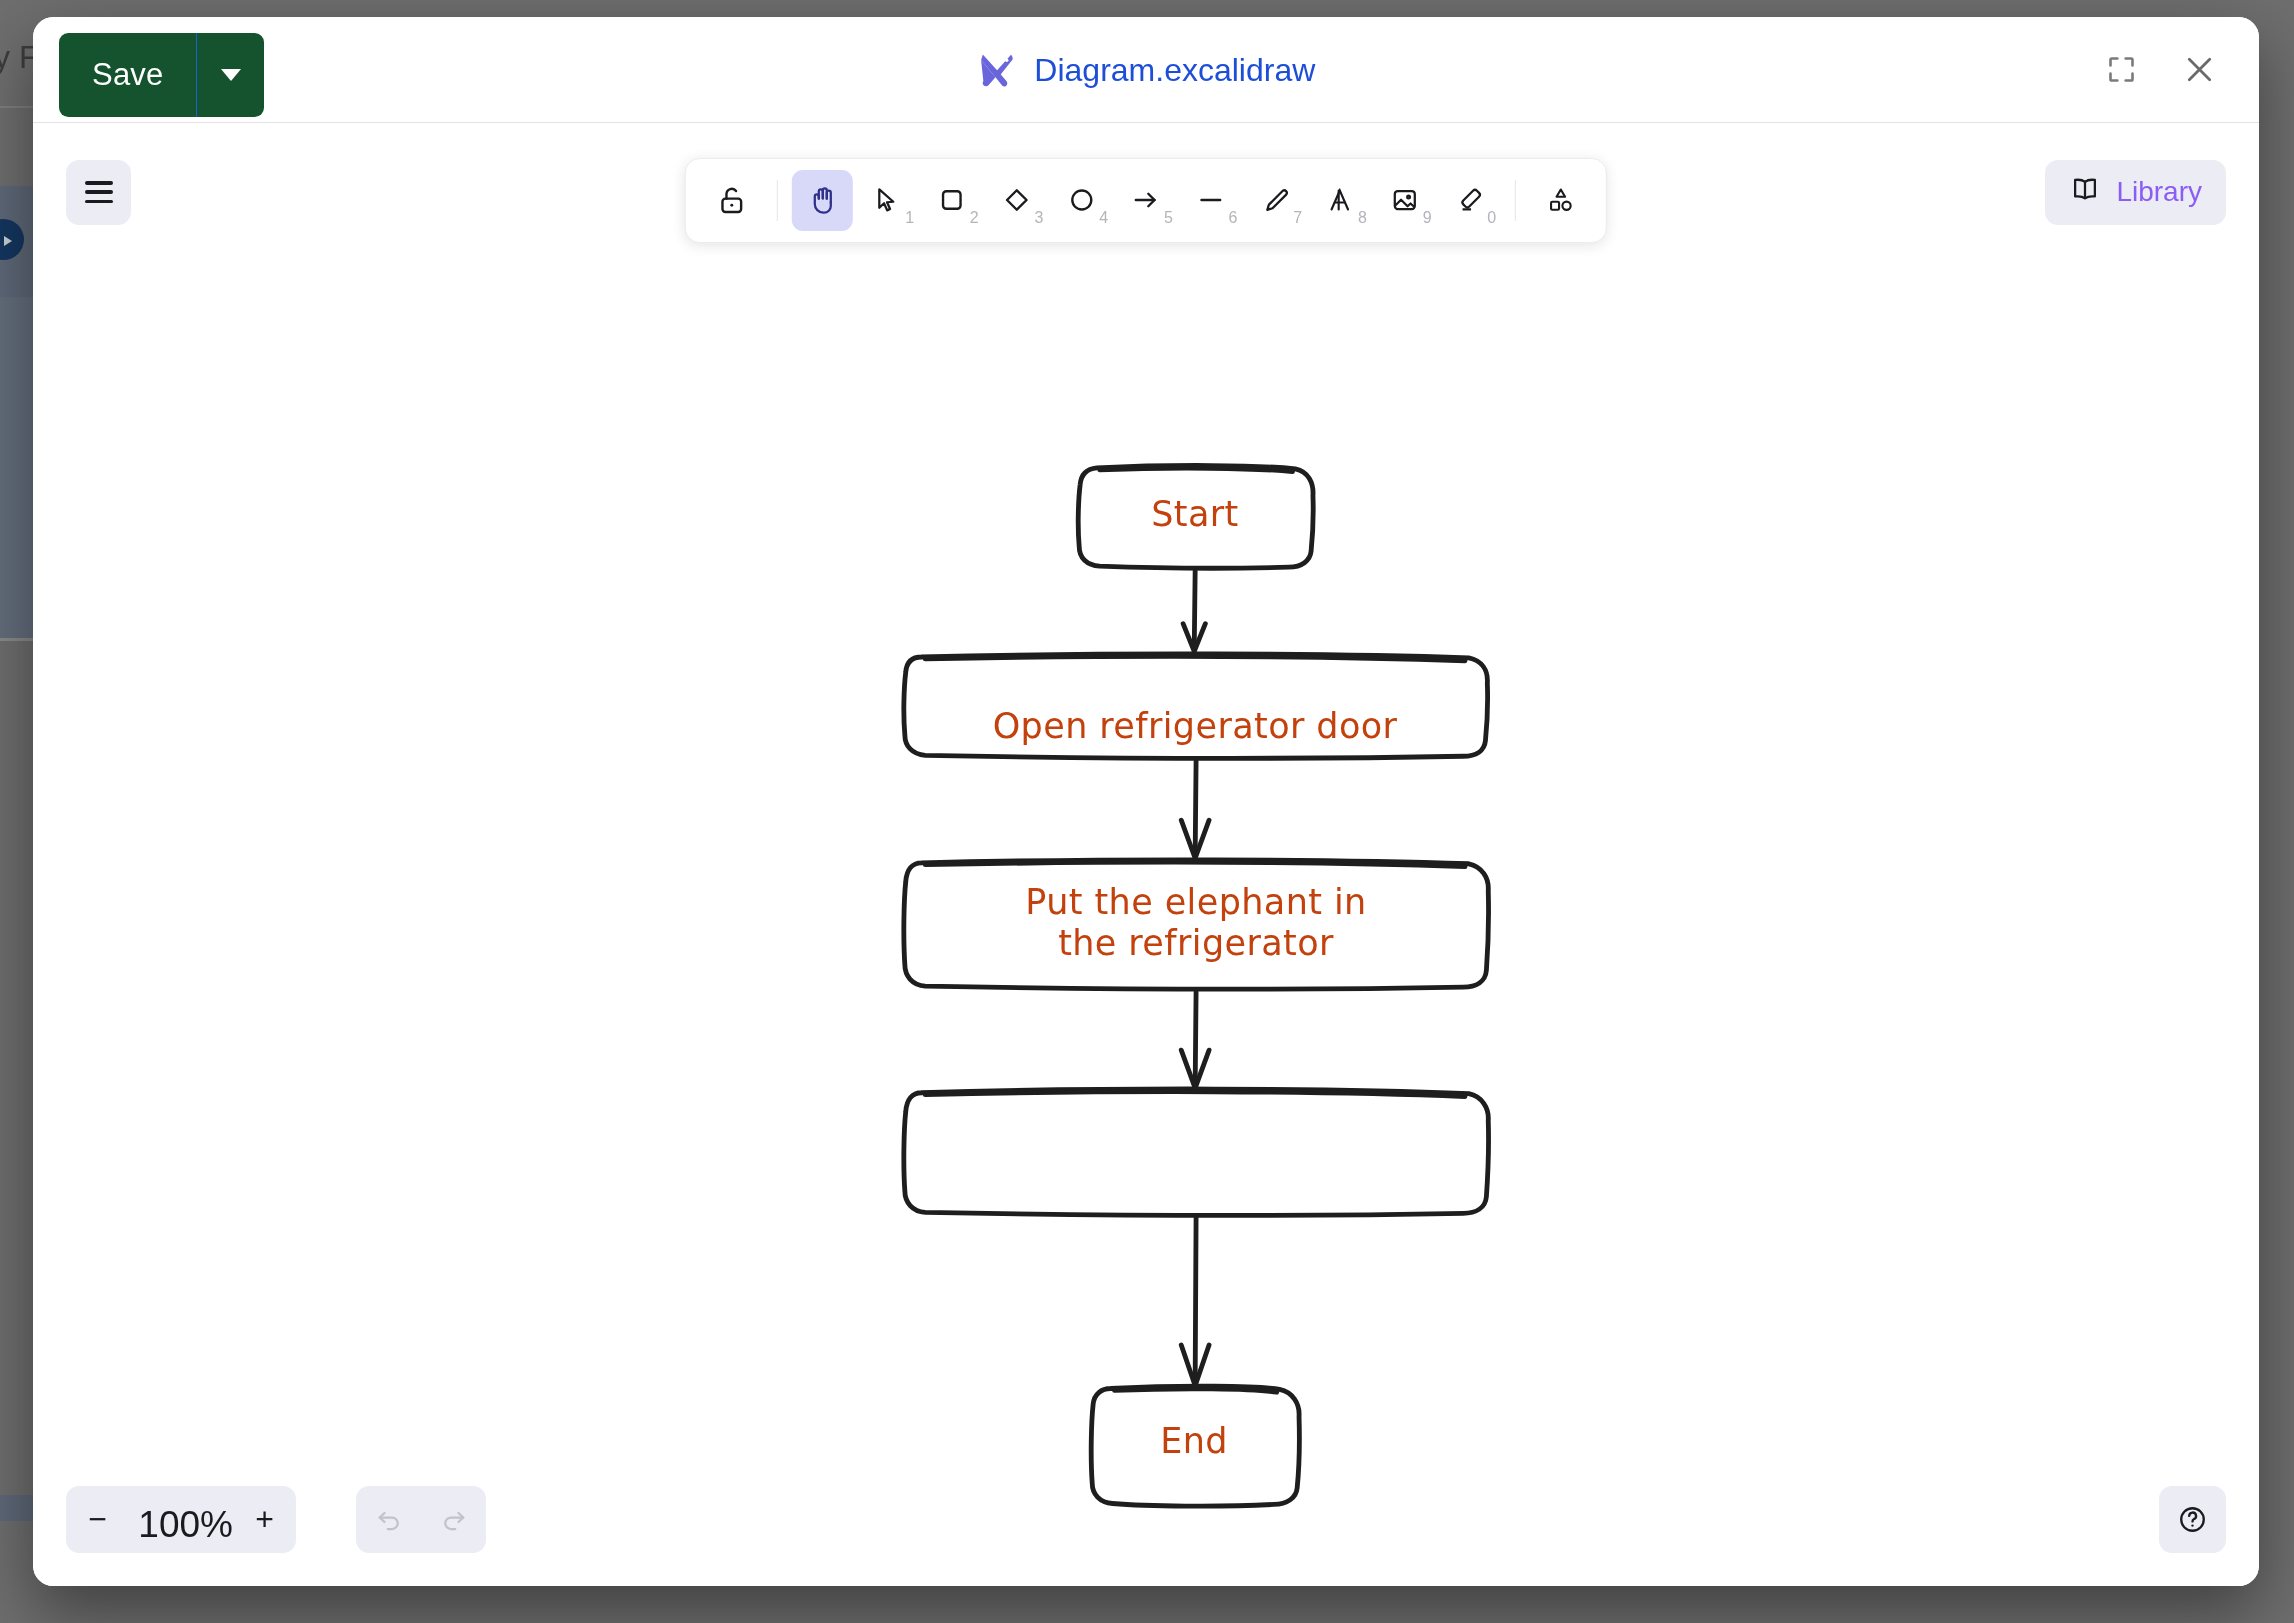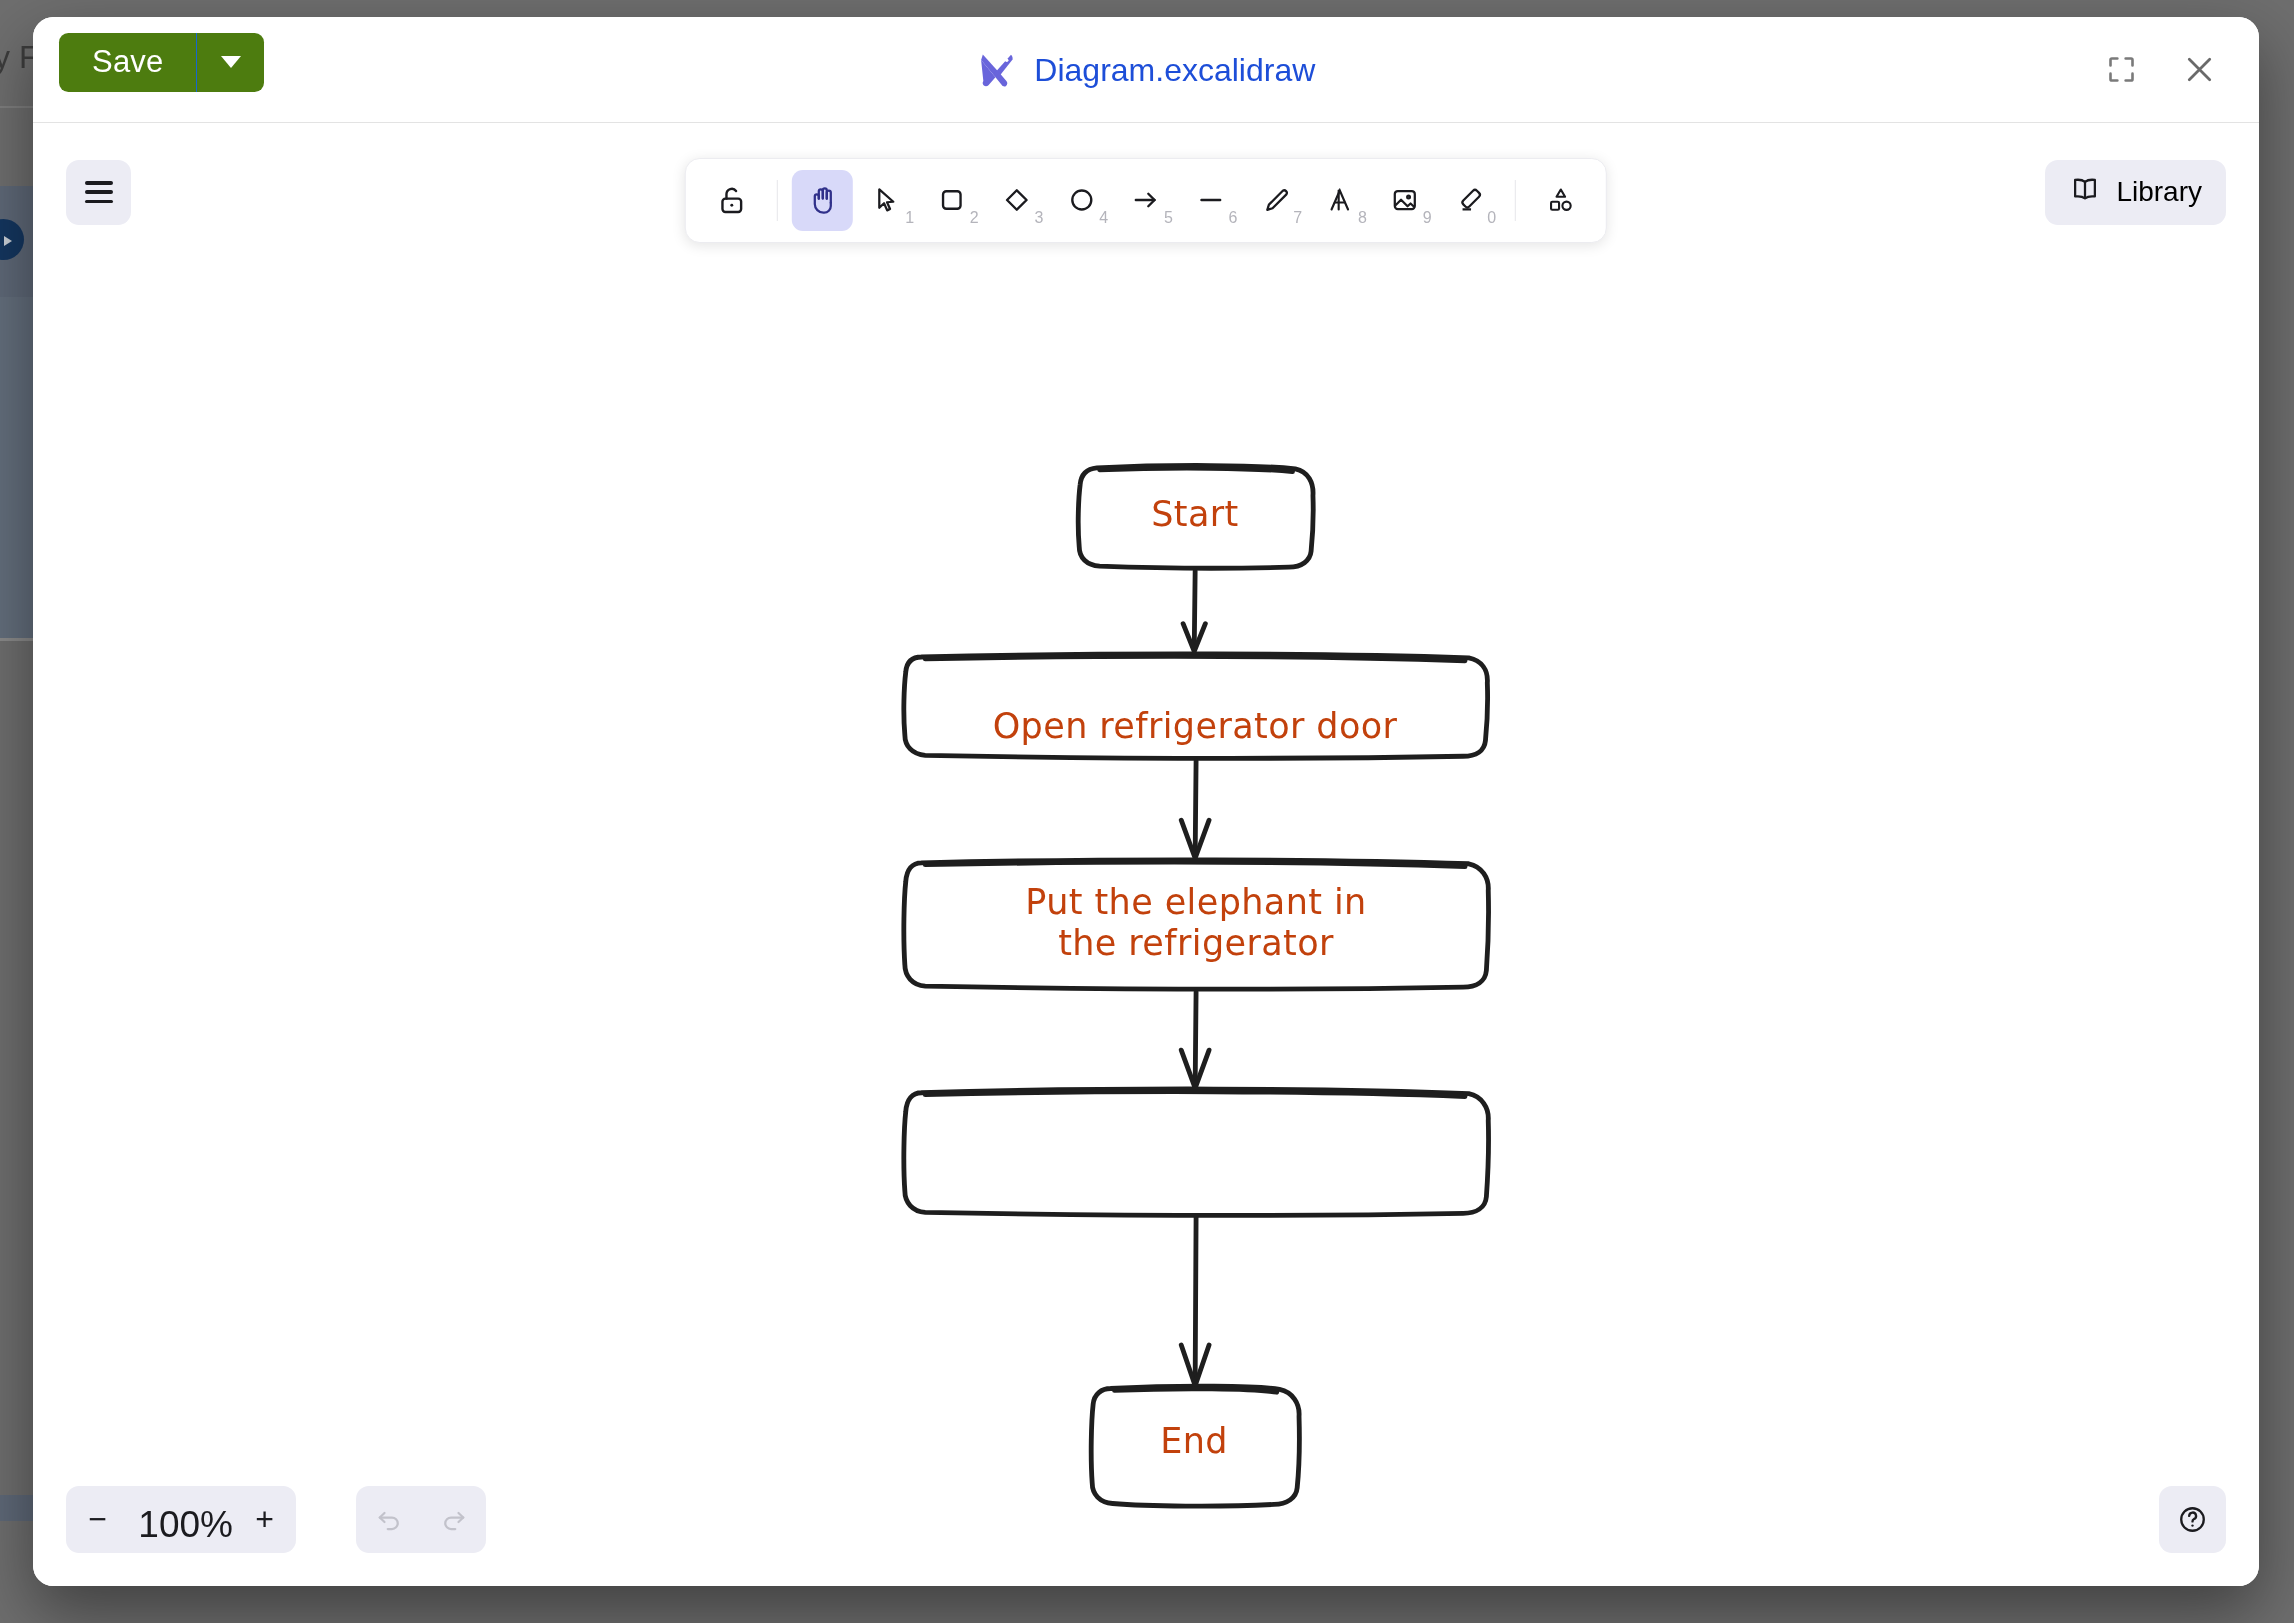--- a/index.html
+++ b/index.html
@@ -88,24 +88,24 @@
     border-bottom: 0.9px solid #e3e3e3;
     background: #fff;
   }
 
   #save-group {
     position: absolute;
     left: 26px;
     top: 16px;
     display: flex;
     align-items: stretch;
-    height: 59px;
+    height: 84px;
     border-radius: 9.3px;
     overflow: hidden;
-    background: #4d7c0f;
+    background: #14532d;
     cursor: pointer;
   }
   #save-btn {
     display: flex;
     align-items: center;
     padding: 0 33px;
     color: #fff;
     font-size: 31px;
     letter-spacing: 0.2px;
     border-right: 0.9px solid #1566cf;
@@ -221,21 +221,21 @@
   #library-btn {
     position: absolute;
     right: 33px; top: 37px;
     height: 65px;
     padding: 0 24px;
     border-radius: 13px;
     background: #ececf4;
     display: flex; align-items: center; gap: 15px;
     cursor: pointer;
     font-size: 28px;
-    color: #000000;
+    color: #8b5cf6;
   }
 
   
   #flow {
     position: absolute;
     left: 0; top: 0;
     width: 100%; height: 100%;
     pointer-events: none;
   }
   .node-label {

